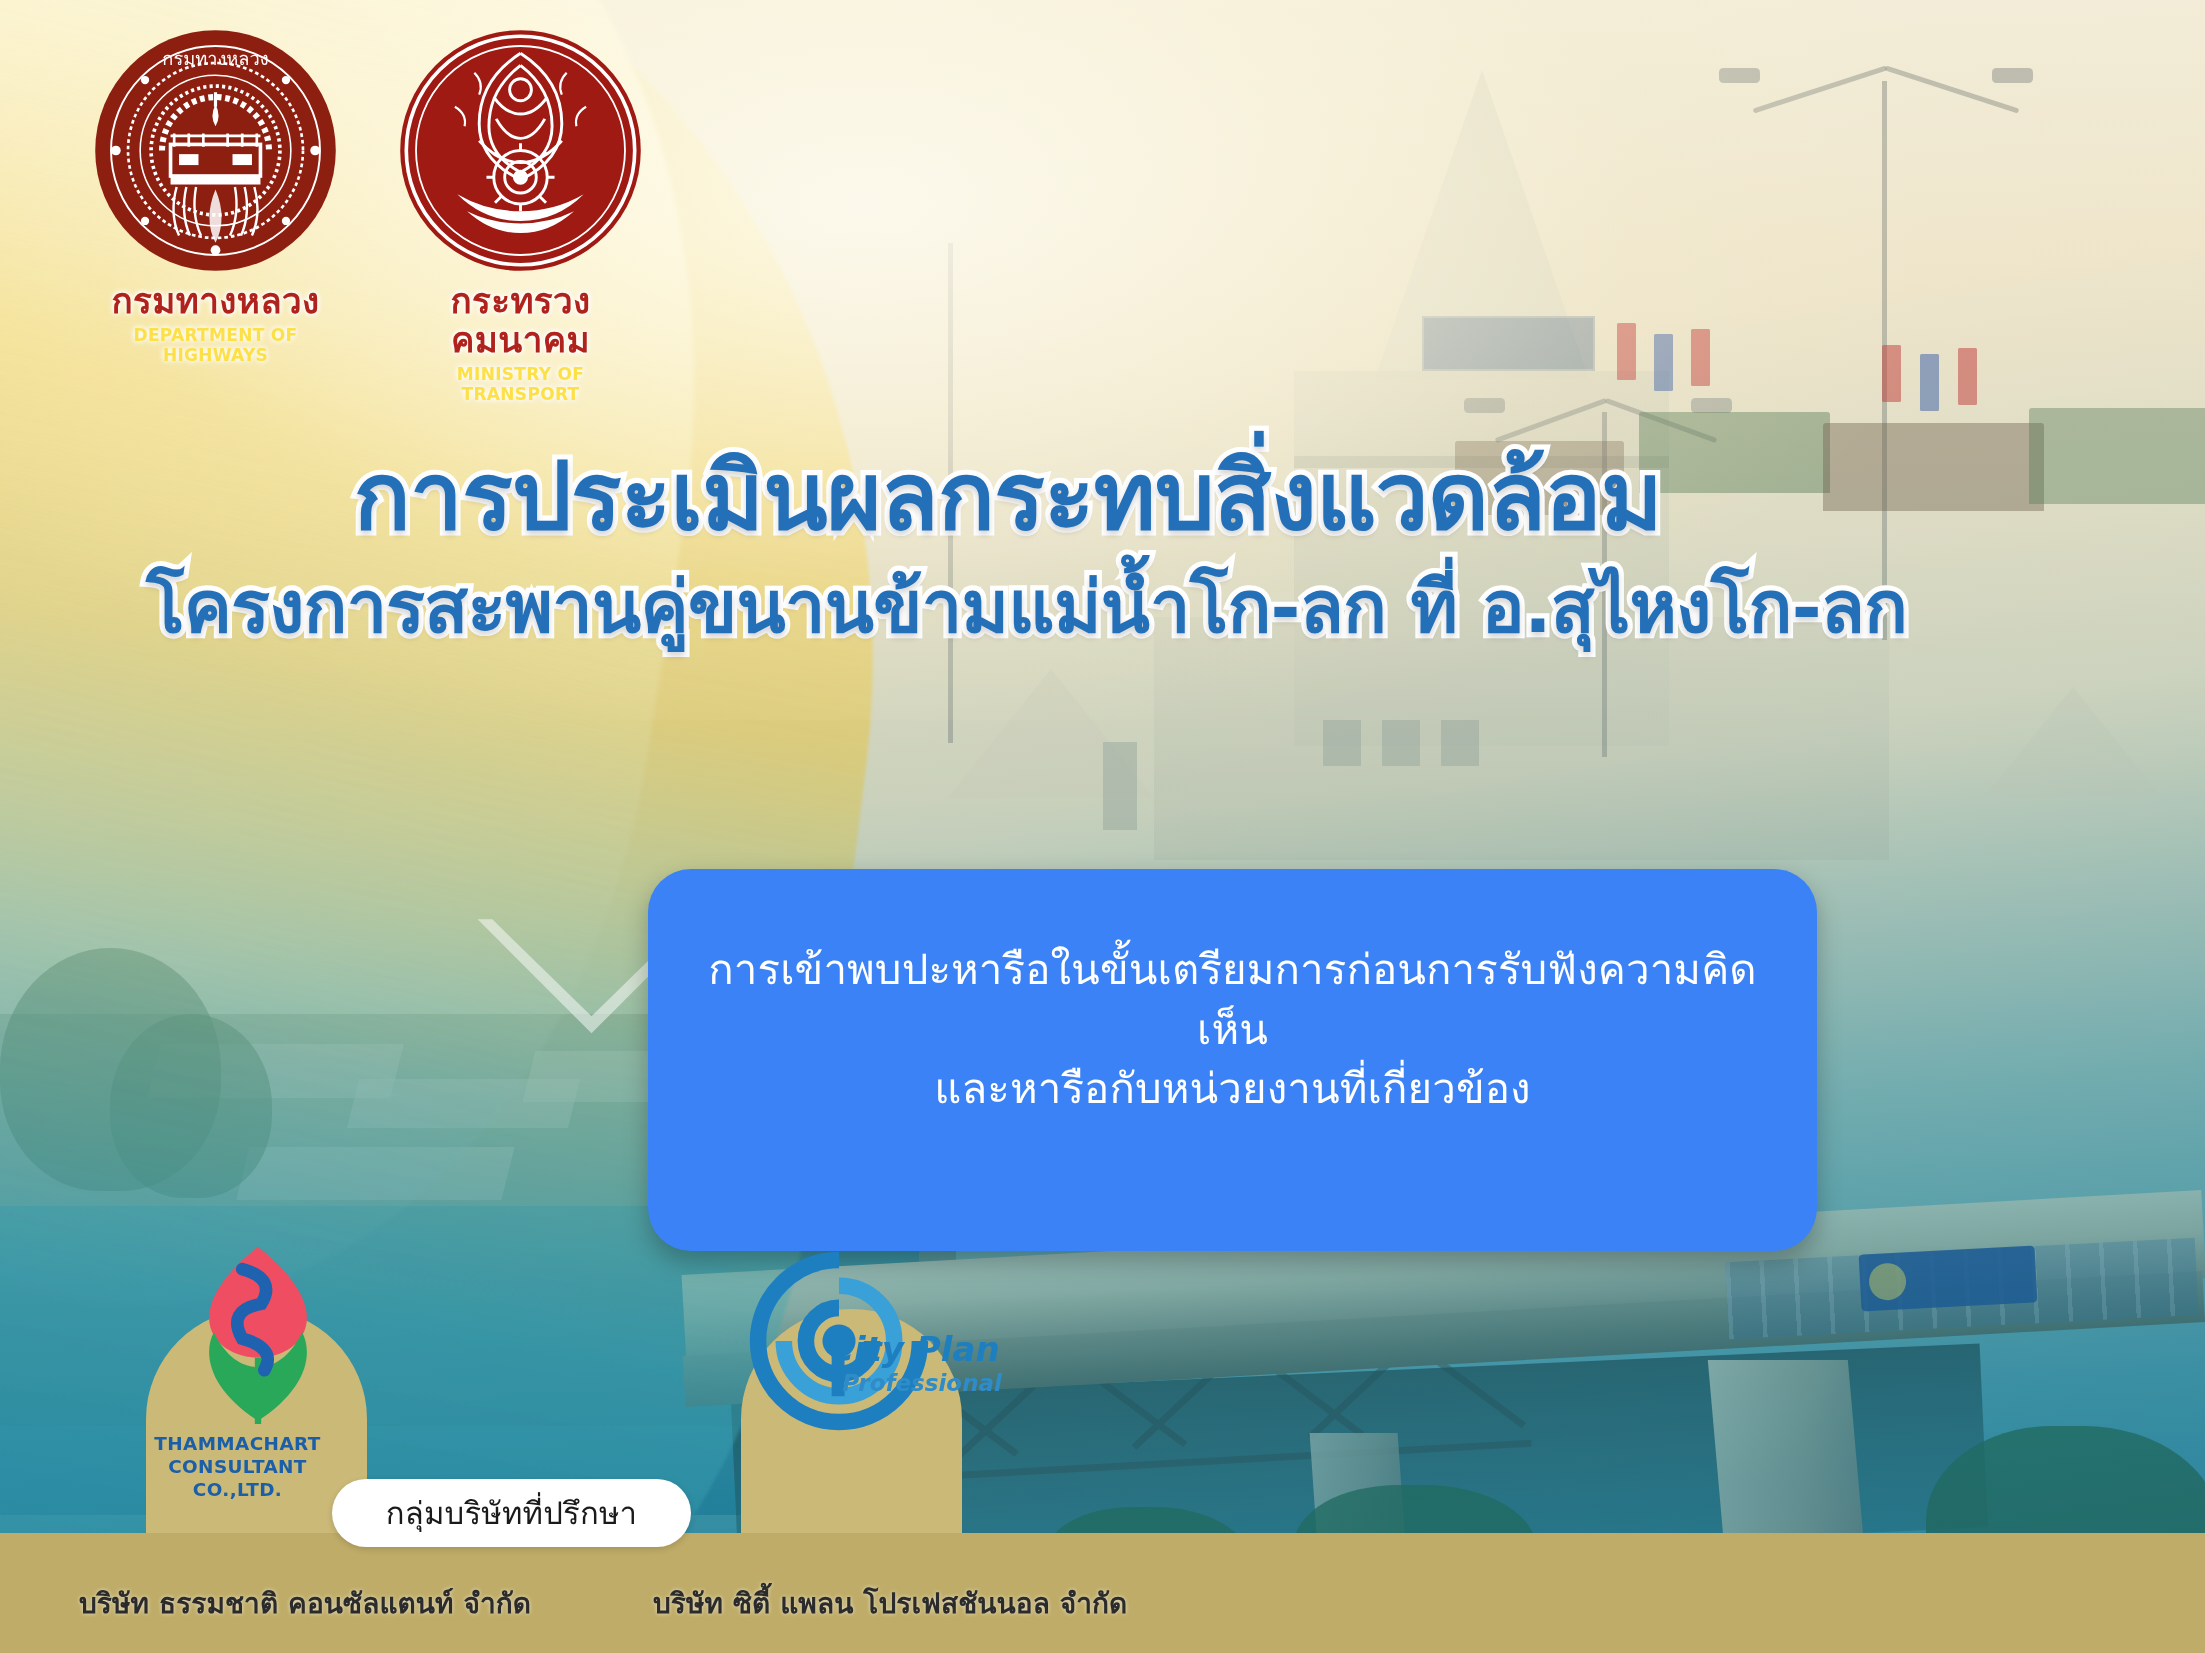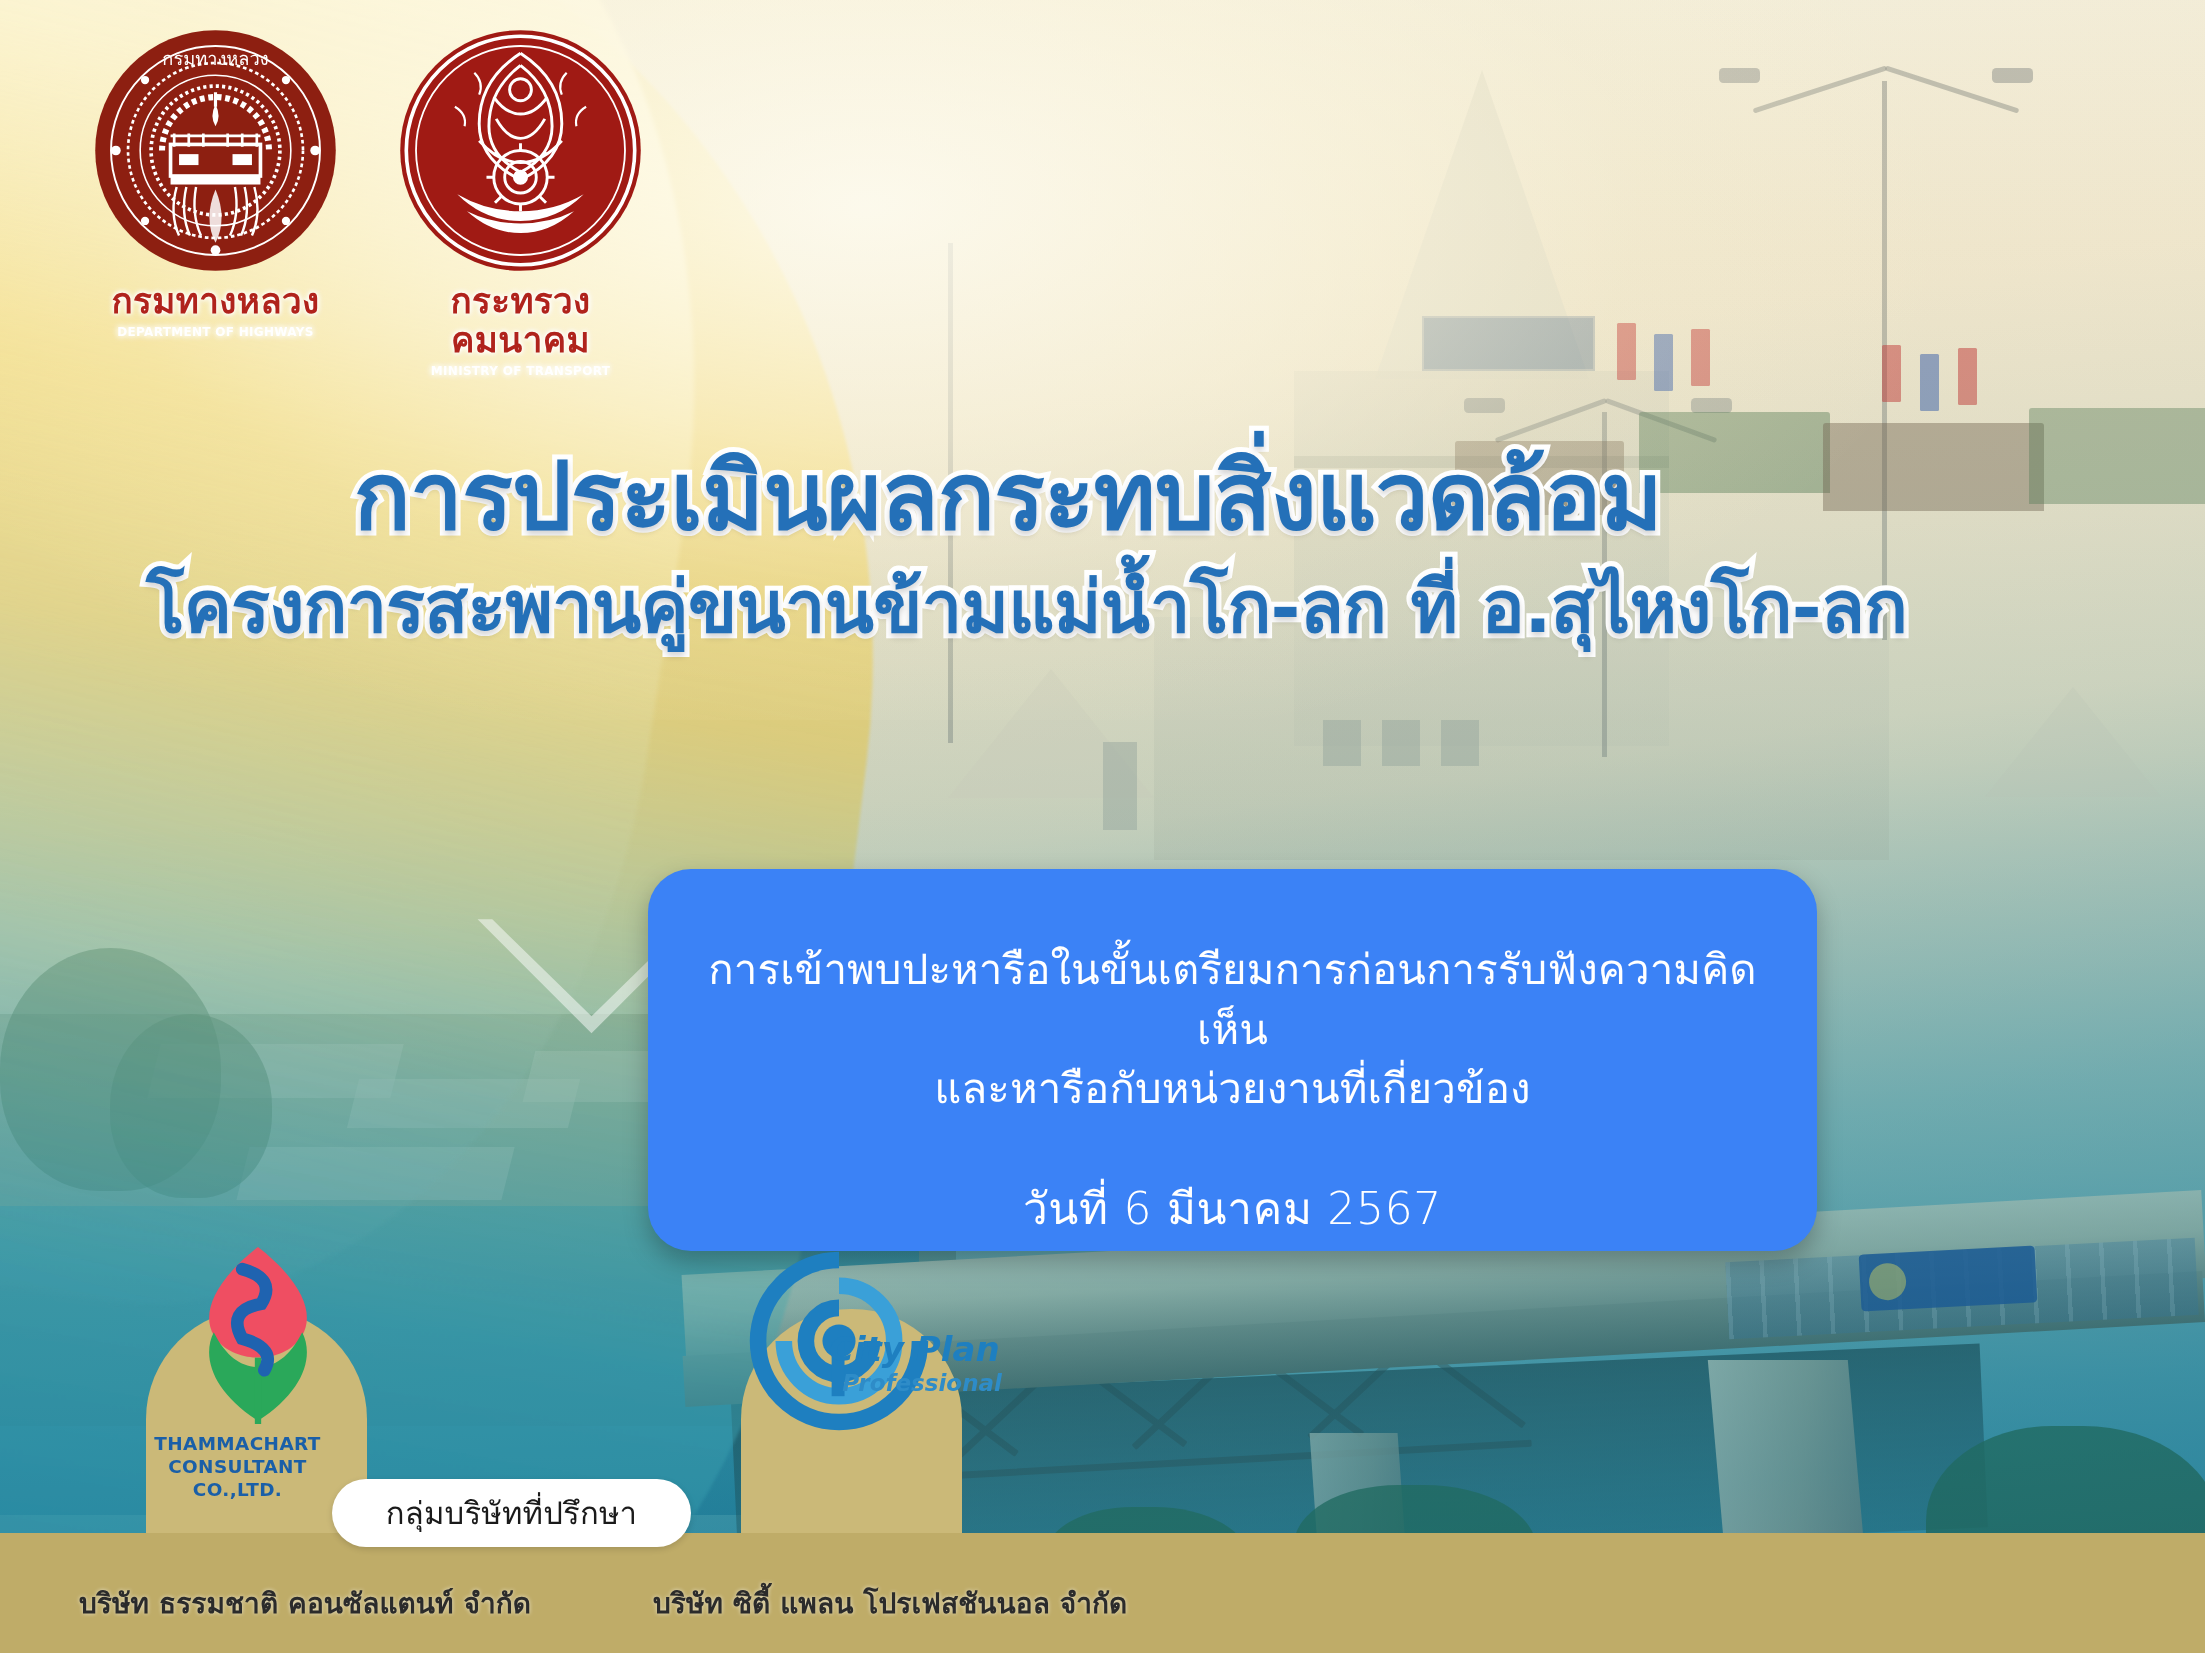--- a/index.html
+++ b/index.html
@@ -184,21 +184,21 @@
   .seal{
     width:243px;height:243px;border-radius:50%;
     position:relative;display:block;margin:0 auto;
   }
   .logo-th{
     margin-top:10.3px;font-size:35px;font-weight:700;color:#b0231c;
     letter-spacing:0.4px;line-height:1.1;
     text-shadow:0 0 6.6px #fff,0 0 6.6px #fff,0 0 3.7px #fff;
   }
   .logo-en{
-    margin-top:4.4px;font-size:12px;font-weight:700;color:#ffffff;
+    margin-top:4.4px;font-size:17px;font-weight:700;color:#fde047;
     letter-spacing:0.3px;
     text-shadow:0 0 5.9px #fff,0 0 5.9px #fff;
   }
 
   
   .title-wrap{position:absolute;left:0;top:447px;width:2016px;text-align:center;}
   .title1,.title2{
     color:#2470b8;font-weight:700;line-height:1.06;
     white-space:nowrap;
     -webkit-text-stroke:10.3px #ffffff;
@@ -447,21 +447,20 @@
   </div>
 
   <div class="title-wrap">
     <div class="title1">การประเมินผลกระทบสิ่งแวดล้อม</div>
     <div class="title2">โครงการสะพานคู่ขนานข้ามแม่น้ำโก-ลก ที่ อ.สุไหงโก-ลก</div>
   </div>
 
   <div class="card">
     <div class="card-head">การเข้าพบปะหารือในขั้นเตรียมการก่อนการรับฟังความคิดเห็น</div>
     <div class="card-head">และหารือกับหน่วยงานที่เกี่ยวข้อง</div>
-    <div class="card-date">วันที่ 6 มีนาคม 2567</div>
   </div>
 
   <div class="arch arch-1"></div>
   <div class="arch arch-2"></div>
   <div class="footer-band"></div>
 
   <svg class="tc-mark" viewBox="0 0 100 120">
     <path d="M50 4 C22 26 14 46 22 60 C28 70 40 74 50 74 C60 74 72 70 78 60 C86 46 78 26 50 4 Z" fill="#ef4e62"></path>
     <path d="M22 58 C14 74 22 96 50 114 C78 96 86 74 78 58 C70 74 60 80 50 80 C40 80 30 74 22 58 Z" fill="#2aa85a"></path>
     <path d="M50 74 L50 116" stroke="#2aa85a" stroke-width="4"></path>

